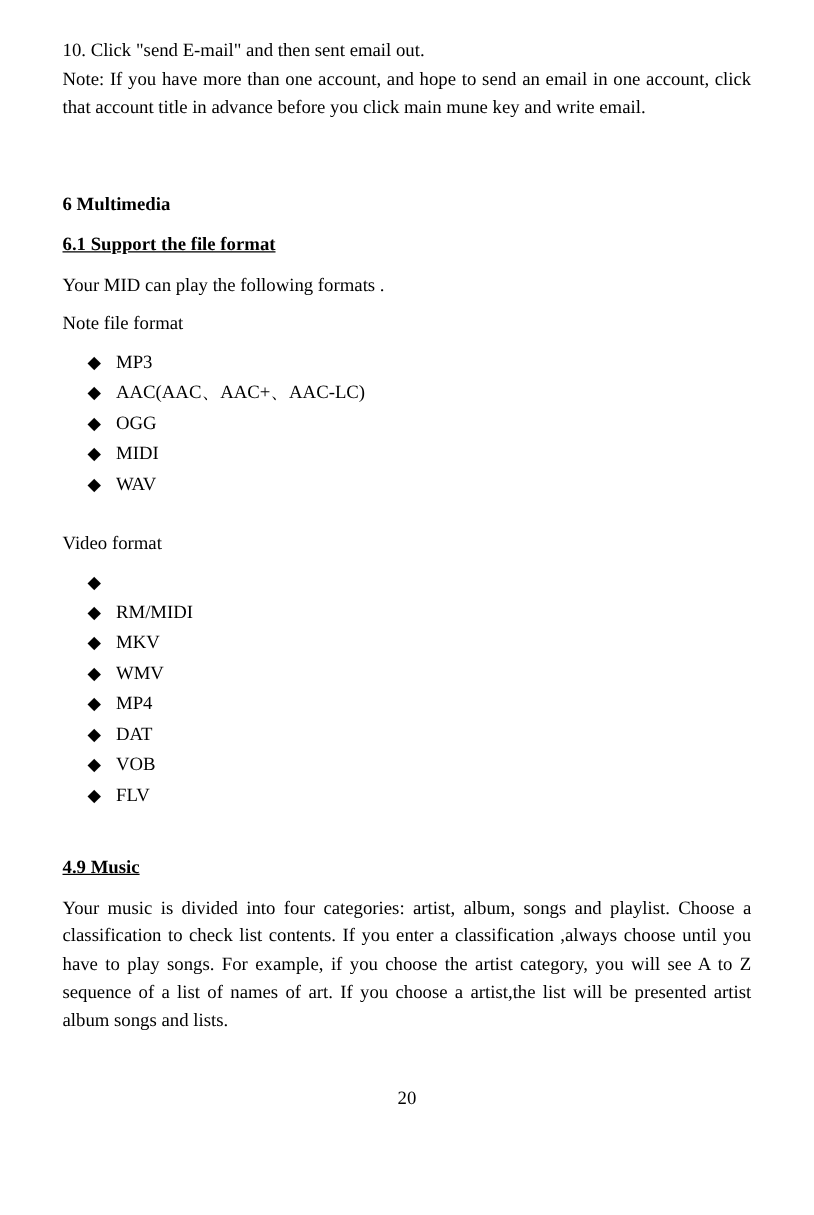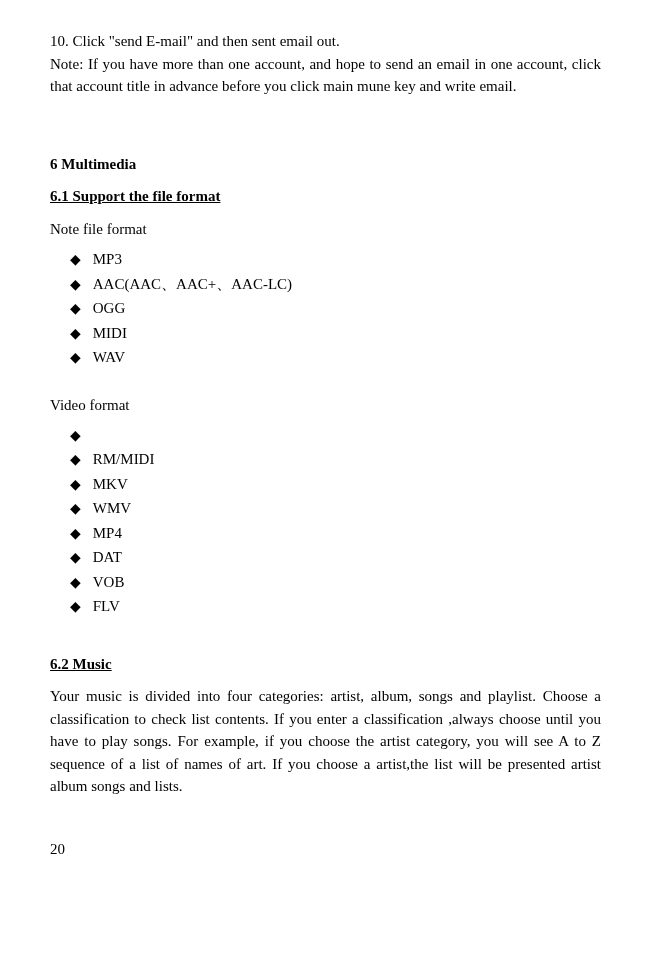--- a/index.html
+++ b/index.html
@@ -54,41 +54,42 @@
       color: #000;
       margin-right: 12px;
       font-size: 14px;
       flex-shrink: 0;
       margin-top: 1px;
     }
     .spacer {
       height: 15px;
     }
     .page-number {
-      text-align: left;
+      text-align: center;
       margin-top: 40px;
       font-size: 15px;
     }
   </style>
 </head>
 <body>
 
 <div class="page-content">
 
   <div class="intro-text">
     <p>10. Click "send E-mail" and then sent email out.</p>
     <p>Note: If you have more than one account, and hope to send an email in one account, click that account title in advance before you click main mune key and write email.</p>
   </div>
 
   <div class="spacer"></div>
 
   <div class="section-heading">6   Multimedia</div>
 
   <div class="subsection-heading">6.1 Support the file format</div>
 
+  <p class="paragraph">Your MID can play the following formats .</p>
   <p class="paragraph">Note file format</p>
 
   <ul class="bullet-list">
     <li>
       <span class="bullet-diamond">◆</span>
       <span>MP3</span>
     </li>
     <li>
       <span class="bullet-diamond">◆</span>
       <span>AAC(AAC、AAC+、AAC-LC)</span>
@@ -140,18 +141,18 @@
       <span>VOB</span>
     </li>
     <li>
       <span class="bullet-diamond">◆</span>
       <span>FLV</span>
     </li>
   </ul>
 
   <div class="spacer"></div>
 
-  <div class="subsection-heading">6.2 Music</div>
+  <div class="subsection-heading">4.9 Music</div>
   <p class="paragraph">Your music is divided into four categories: artist, album, songs and playlist. Choose a classification to check list contents. If you enter a classification ,always choose until you have to play songs. For example, if you choose the artist category, you will see A to Z sequence of a list of names of art. If you choose a artist,the list will be presented artist album songs and lists.</p>
 
   <div class="page-number">20</div>
 
 </div>
 
 </body></html>

